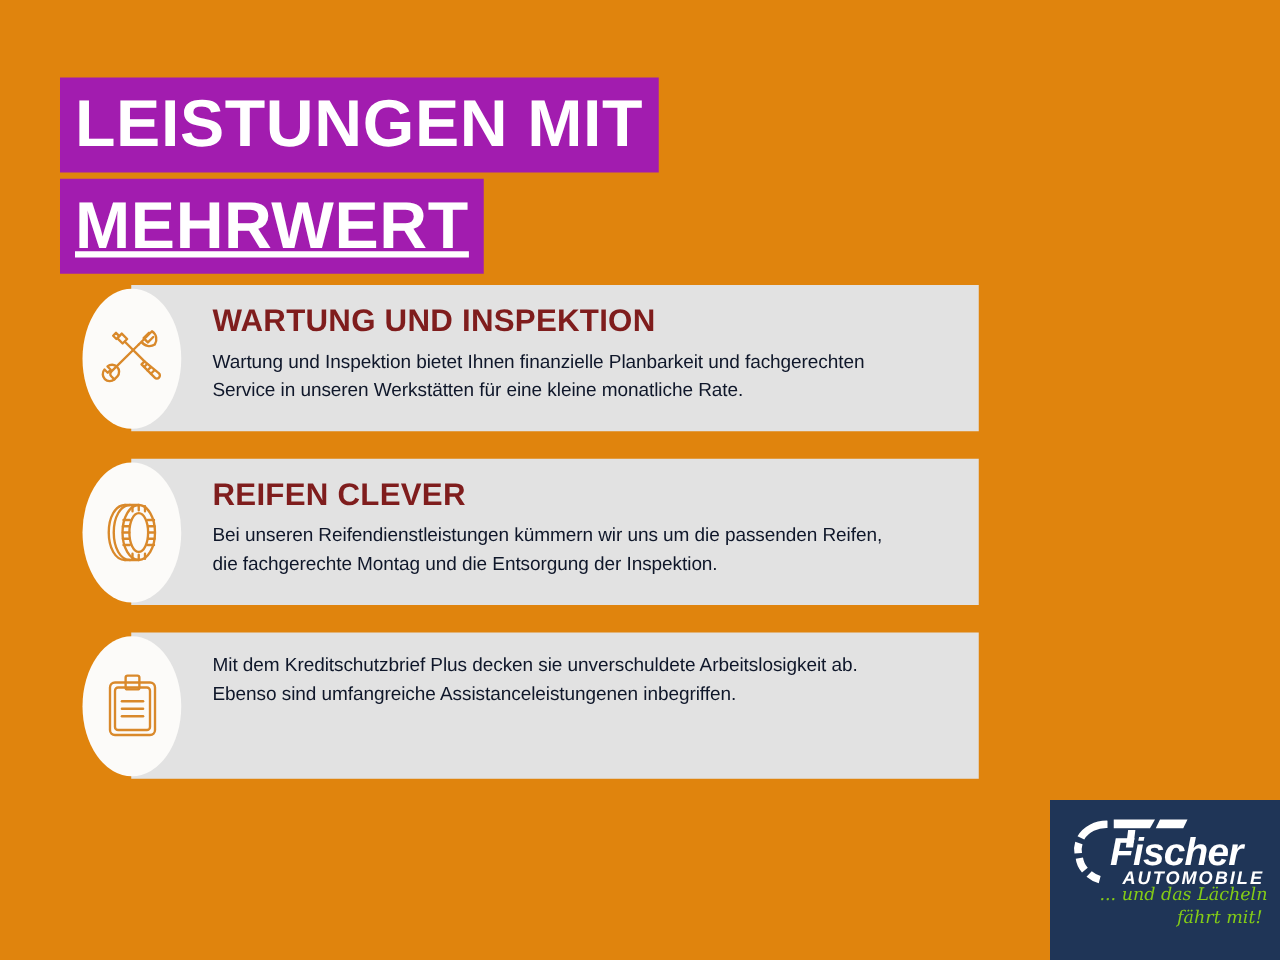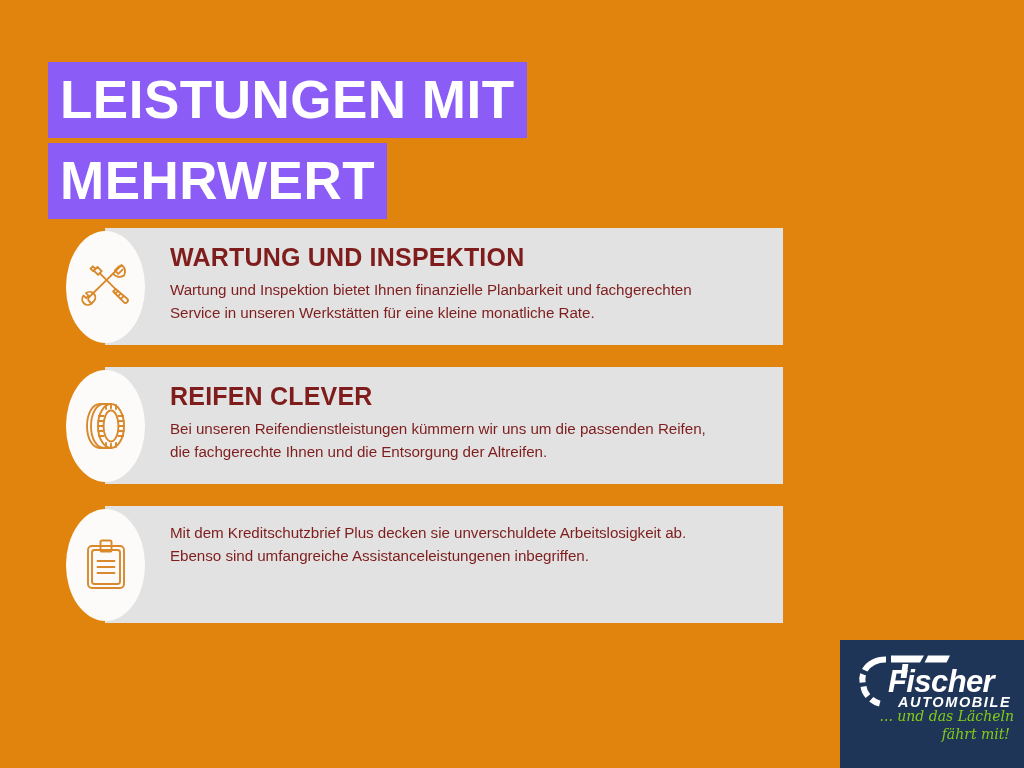--- a/index.html
+++ b/index.html
@@ -21,30 +21,30 @@
   
   #headline {
     position:absolute;
     left:48px;
     top:62px;
     display:flex;
     flex-direction:column;
     align-items:flex-start;
   }
   .headline-line {
-    background:#8b5cf6;
+    background:#a21caf;
     color:#FFFFFF;
     font-size:53px;
     font-weight:bold;
     line-height:1;
     letter-spacing:0.5px;
     padding:11px 12px 12px 12px;
     white-space:nowrap;
   }
-  .headline-line + .headline-line { margin-top:5px; }
+  .headline-line + .headline-line { margin-top:5px;text-decoration:underline; }
 
   
   #cards {
     position:absolute;
     left:0;
     top:228px;
     width:1024px;
   }
   .card {
     position:relative;
@@ -85,21 +85,21 @@
     font-size:25px;
     font-weight:bold;
     color:#7f1d1d;
     letter-spacing:0.2px;
     line-height:1.05;
     margin-bottom:9px;
     white-space:nowrap;
   }
   .card-body {
     font-size:15.2px;
-    color:#7f1d1d;
+    color:#0f172a;
     line-height:1.48;
     letter-spacing:-0.05px;
   }
   .card-body-line { display:block; white-space:nowrap; }
 
   
   #logo {
     position:absolute;
     left:840px;
     top:640px;
@@ -182,21 +182,21 @@
         <path d="M40.5 23 h5.2 M40.5 28 h5.2 M40.5 33 h5.2 M40.2 18 h5 M40.2 38 h5"></path>
         <path d="M28 7 v4 M33 6.2 v4 M38 7 v4 M28 45 v4 M33 45.8 v4 M38 45 v4"></path>
 
         <path d="M22 6 H33 M22 50 H33"></path>
       </svg>
     </div>
     <div class="card-text">
       <div class="card-title">REIFEN CLEVER</div>
       <div class="card-body">
         <span class="card-body-line">Bei unseren Reifendienstleistungen kümmern wir uns um die passenden Reifen,</span>
-        <span class="card-body-line">die fachgerechte Ihnen und die Entsorgung der Altreifen.</span>
+        <span class="card-body-line">die fachgerechte Montag und die Entsorgung der Inspektion.</span>
       </div>
     </div>
   </div>
 
   <div class="card">
     <div class="card-panel"></div>
     <div class="card-icon-wrap">
       <svg width="56" height="56" viewBox="0 0 56 56" fill="none" stroke="#D9892B" stroke-width="1.9" stroke-linecap="round" stroke-linejoin="round" aria-hidden="true">
 
         <rect x="10" y="9" width="36" height="42" rx="4"></rect>

